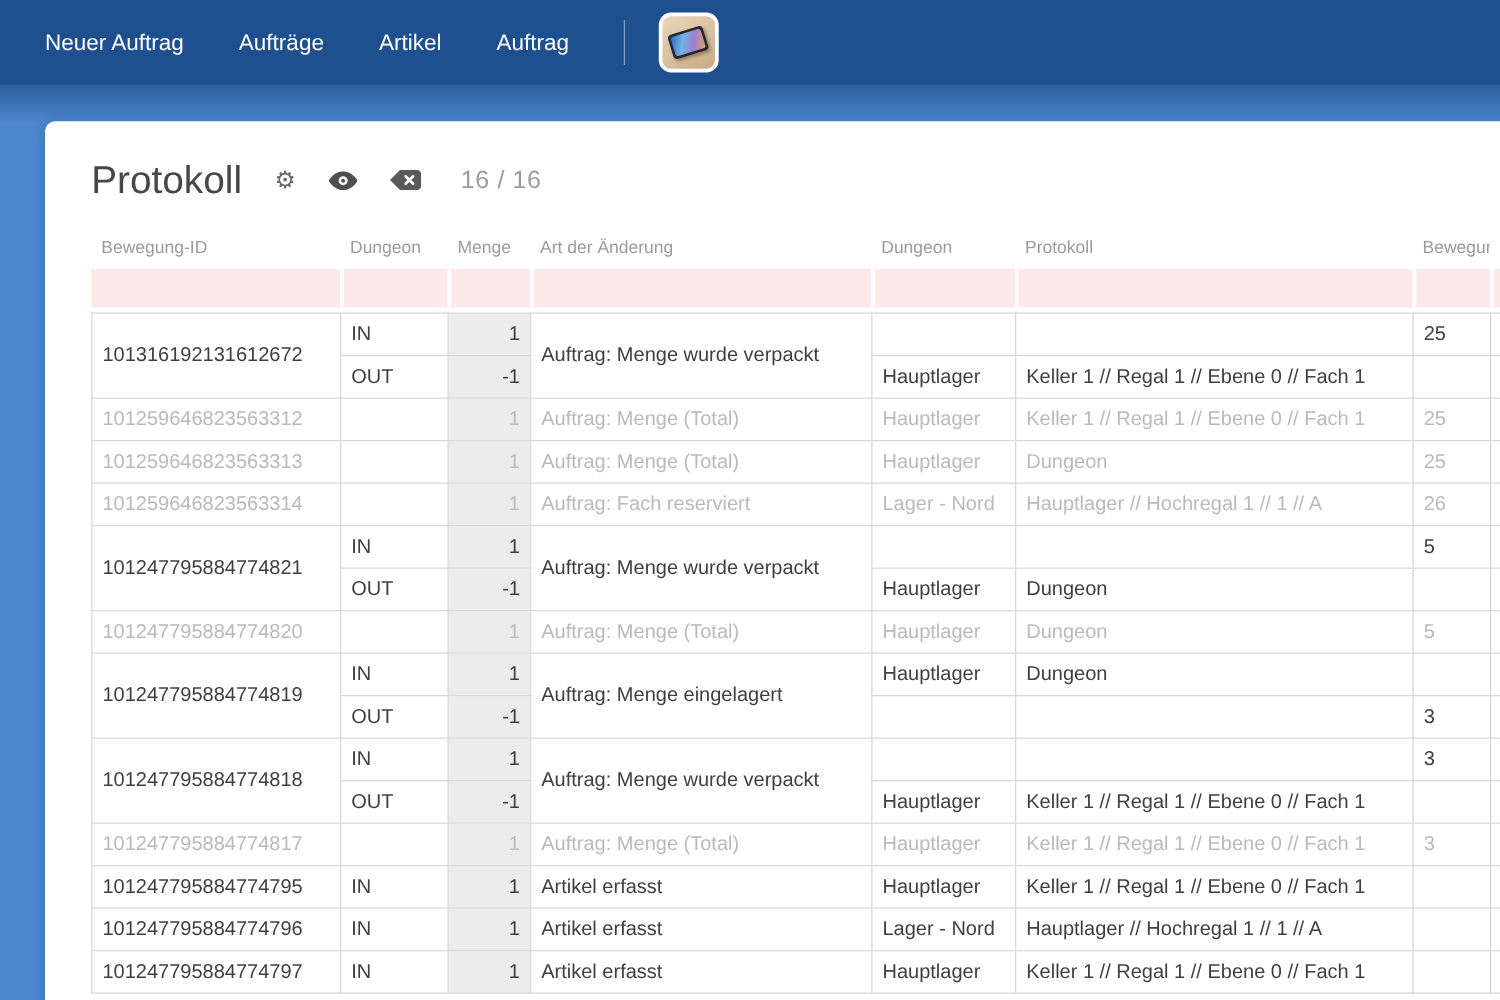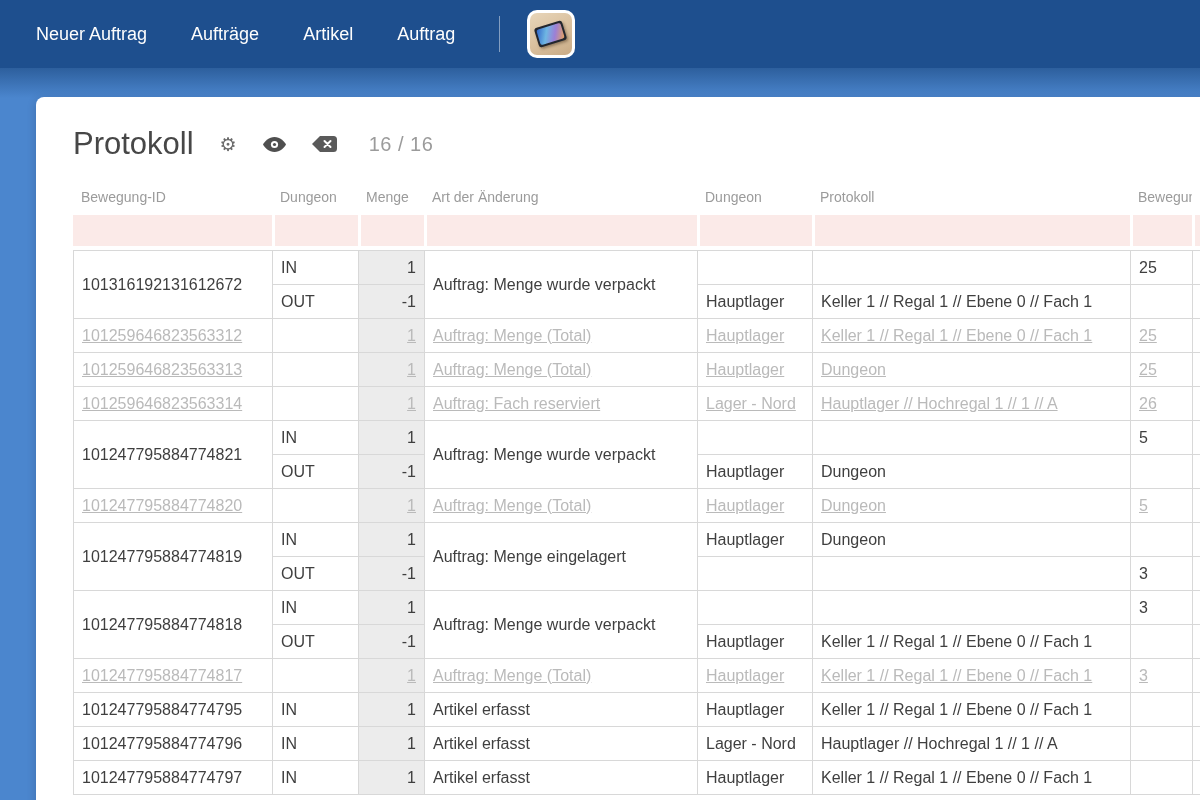--- a/index.html
+++ b/index.html
@@ -51,21 +51,21 @@
     padding:0 8px 10px 8px;white-space:nowrap;overflow:hidden;
   }
   .hdr-table td.filter{height:29px;background:#fbeae8;cursor:text;}
   .hdr-table td.filter + td.filter{border-left:3px solid #fff;}
   .body-table{border-collapse:collapse;margin-top:4px;font-size:16px;color:#3f3f3f;}
   .body-table td{
     border:1px solid #d8d8d8;height:33px;padding:0 8px;vertical-align:middle;
     white-space:nowrap;overflow:hidden;background:#fff;
   }
   .body-table td.menge{background:#ececec;text-align:right;}
-  .body-table tr.muted td{color:#bababa;text-decoration:underline;}
+  .body-table tr.muted td{color:#bababa;}
   .body-table td.idcell{padding-left:8px;}
 </style>
 </head>
 <body>
 
 <div class="navbar">
   <div class="nav-item">Neuer Auftrag</div>
   <div class="nav-item">Aufträge</div>
   <div class="nav-item">Artikel</div>
   <div class="nav-item">Auftrag</div>

